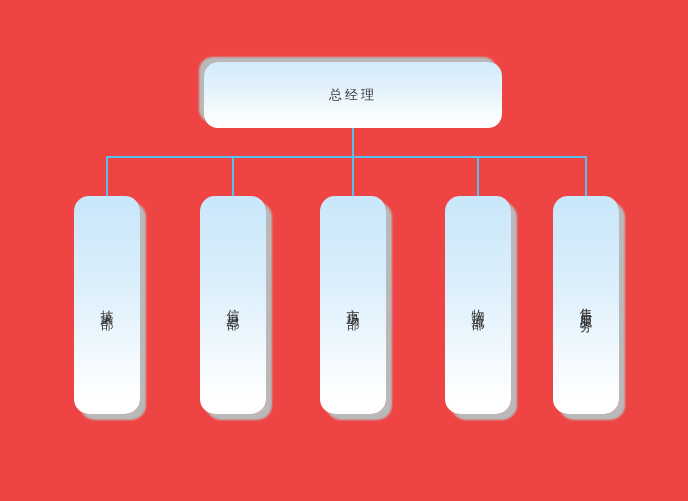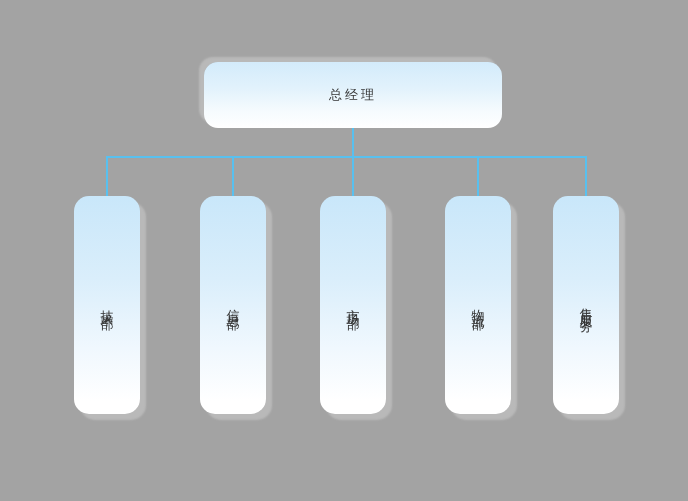--- a/index.html
+++ b/index.html
@@ -5,21 +5,21 @@
   html, body {
     margin: 0;
     padding: 0;
     background: #ffffff;
     font-family: "DejaVu Sans", "Liberation Sans", sans-serif;
   }
   .stage {
     position: relative;
     width: 688px;
     height: 501px;
-    background: #a3a3a3;
+    background: #ef4444;
     overflow: hidden;
   }
   .connectors {
     position: absolute;
     left: 0;
     top: 0;
     z-index: 1;
   }
   .node {
     position: absolute;

